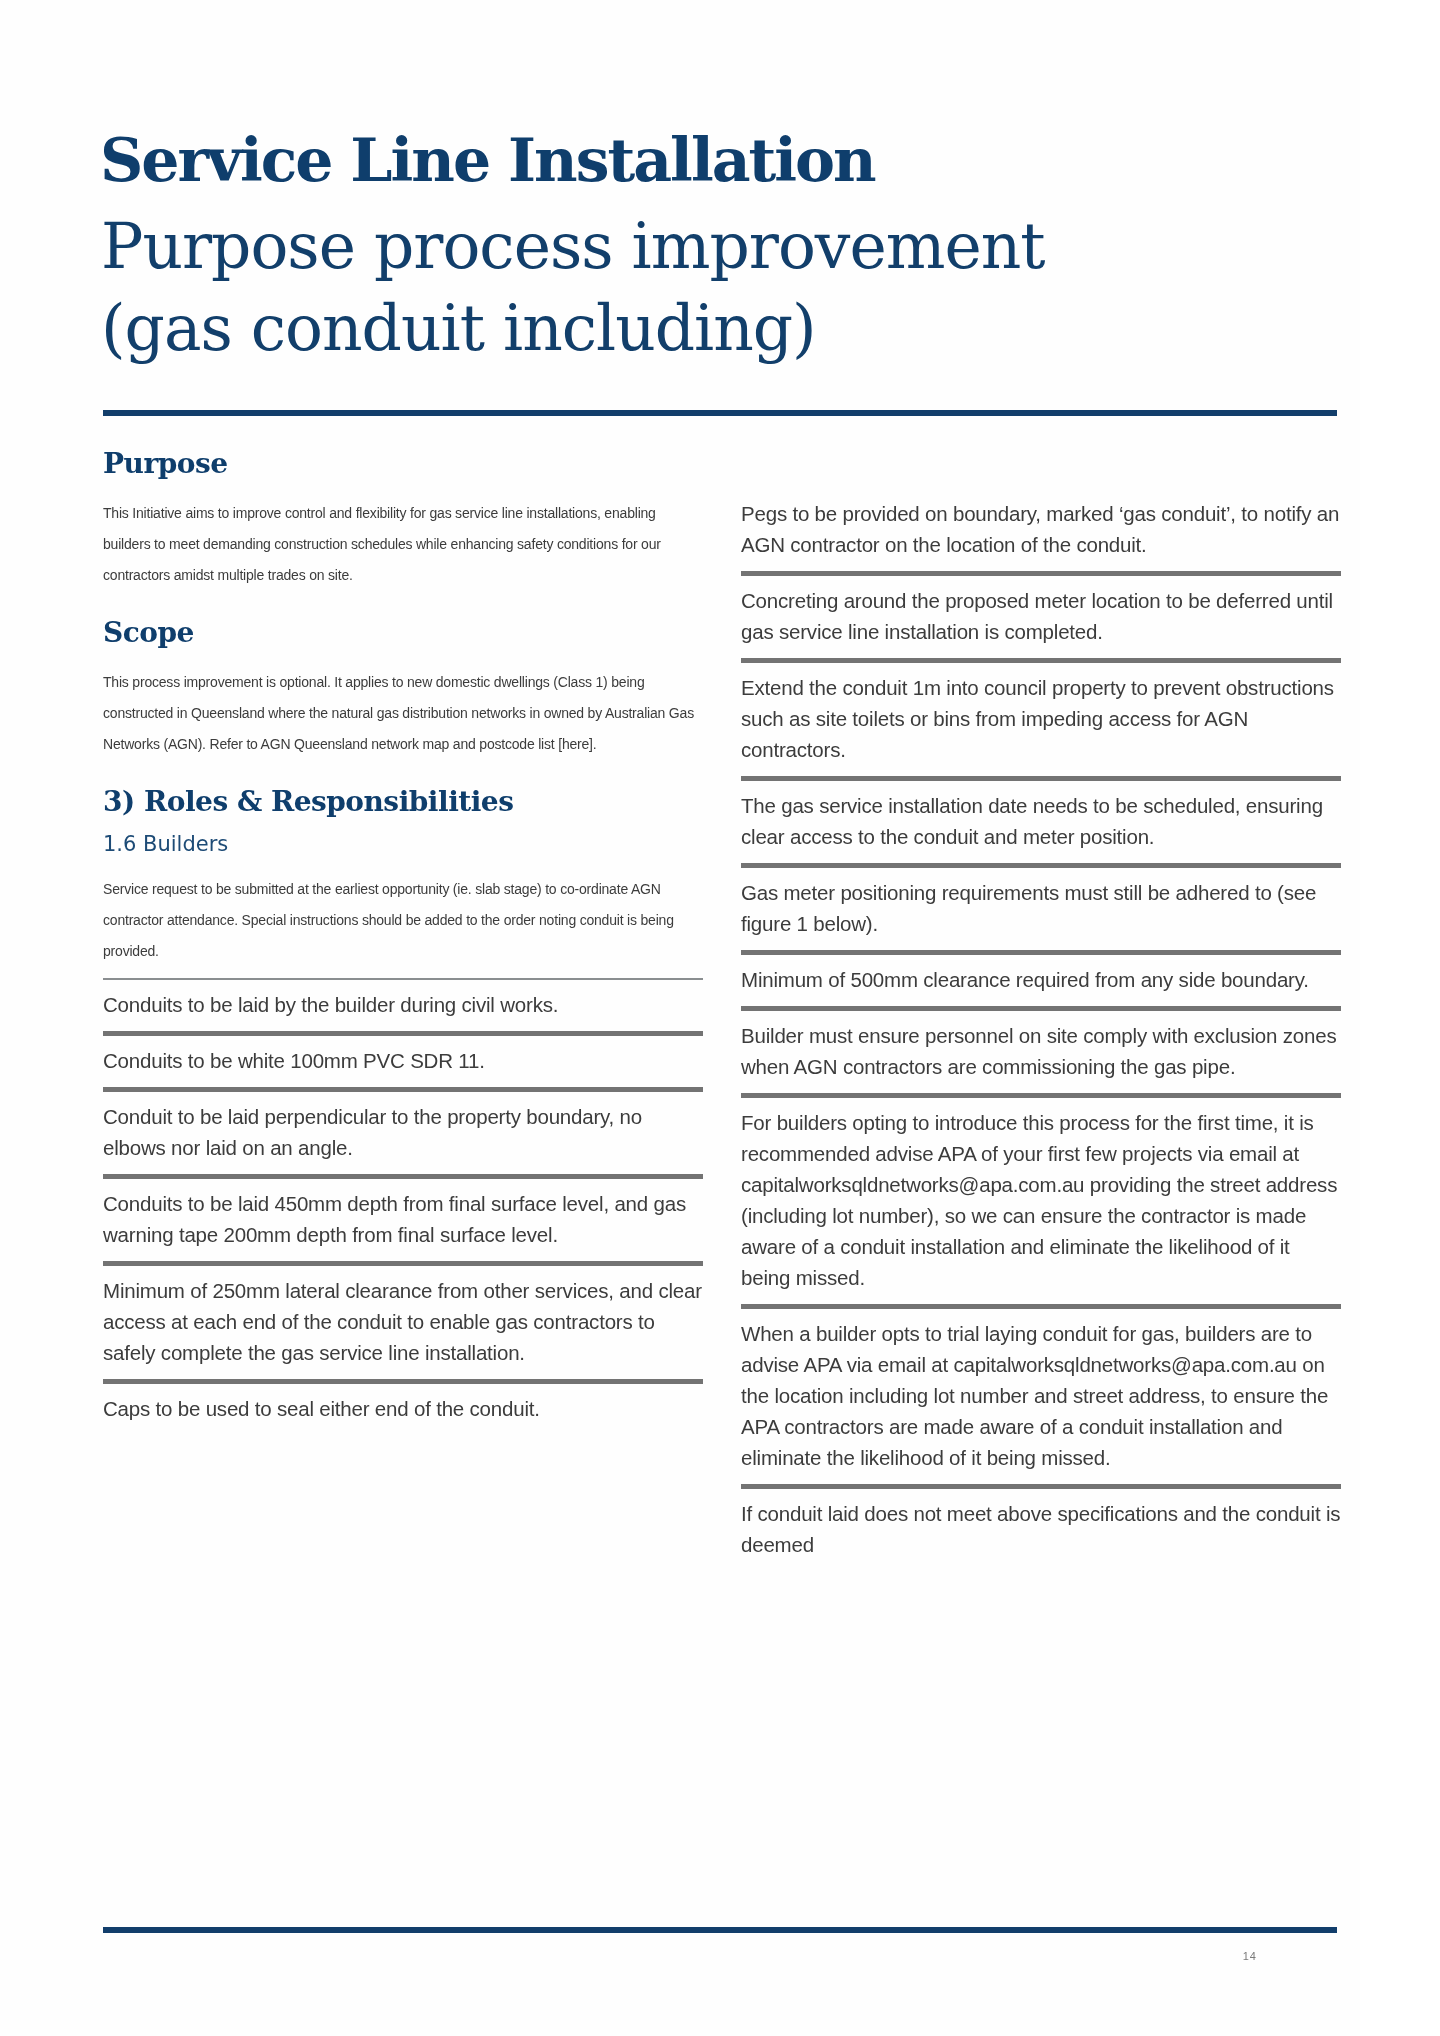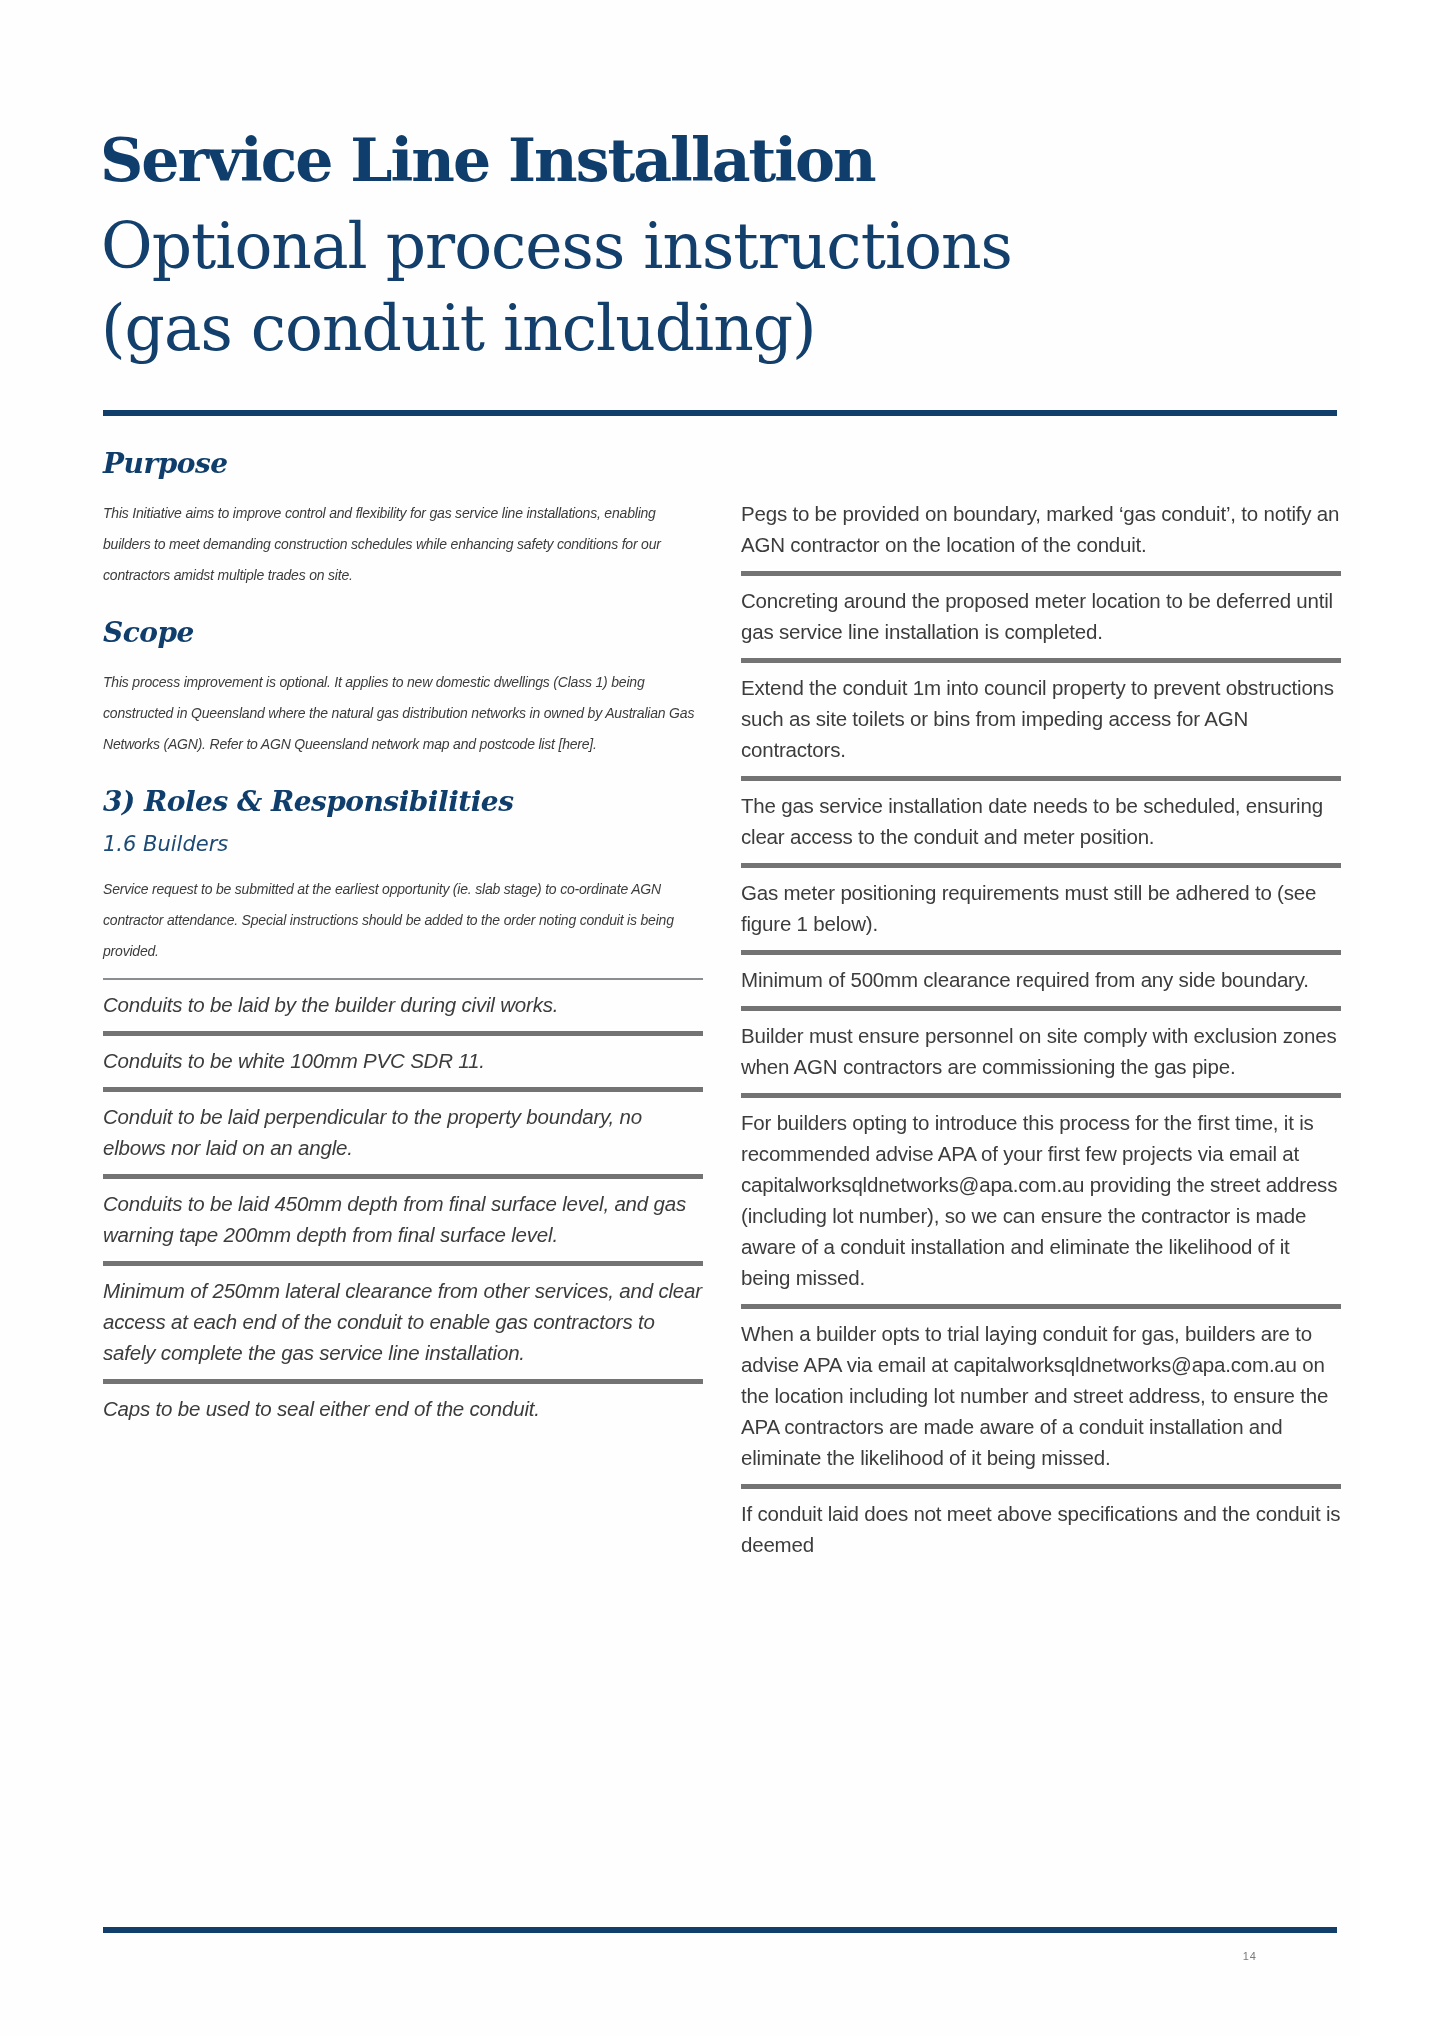--- a/index.html
+++ b/index.html
@@ -21,21 +21,21 @@
   .subtitle span { display: block; white-space: nowrap; }
 
   .rule-top { position: absolute; left: 103px; top: 410px; width: 1234px; height: 6px; background: #123e6b; }
   .rule-bottom { position: absolute; left: 103px; top: 1927px; width: 1234px; height: 6px; background: #123e6b; }
   .page-number {
     position: absolute; right: 103px; top: 1950px;
     font-family: Liberation Sans, sans-serif; font-size: 11px; color: #7a7a7a; letter-spacing: 1px;
   }
 
   .col { position: absolute; width: 600px; }
-  .col-left { left: 103px; top: 444px; font-style: italic; }
+  .col-left { left: 103px; top: 444px; }
   .col-right { left: 741px; top: 498px; }
 
   h2.section {
     font-family: "DejaVu Serif", serif; font-weight: bold; font-size: 28px; color: #0f3e6c;
     margin: 0; line-height: 40px; letter-spacing: -0.5px;
   }
   h3.subsection {
     font-family: "DejaVu Sans", sans-serif; font-weight: normal; font-size: 21px; color: #1d4b76;
     margin: 0; line-height: 32px;
   }
@@ -60,21 +60,21 @@
   #builders-intro { margin-top: 14px; padding-bottom: 11px; border-bottom: 2px solid #8a8e90; }
   .col-left .list li:first-child { padding-top: 9px; }
 </style>
 </head>
 <body>
 
 <div class="page">
 
   <h1 class="title">Service Line Installation</h1>
   <div class="subtitle">
-    <span>Optional process instructions</span>
+    <span>Purpose process improvement</span>
     <span>(gas conduit including)</span>
   </div>
 
   <div class="rule-top"></div>
 
   <div class="col col-left">
     <h2 class="section" id="purpose-heading">Purpose</h2>
     <p class="body" id="purpose-body">This Initiative aims to improve control and flexibility for gas service line installations, enabling builders to meet demanding construction schedules while enhancing safety conditions for our contractors amidst multiple trades on site.</p>
 
     <h2 class="section" id="scope-heading">Scope</h2>

